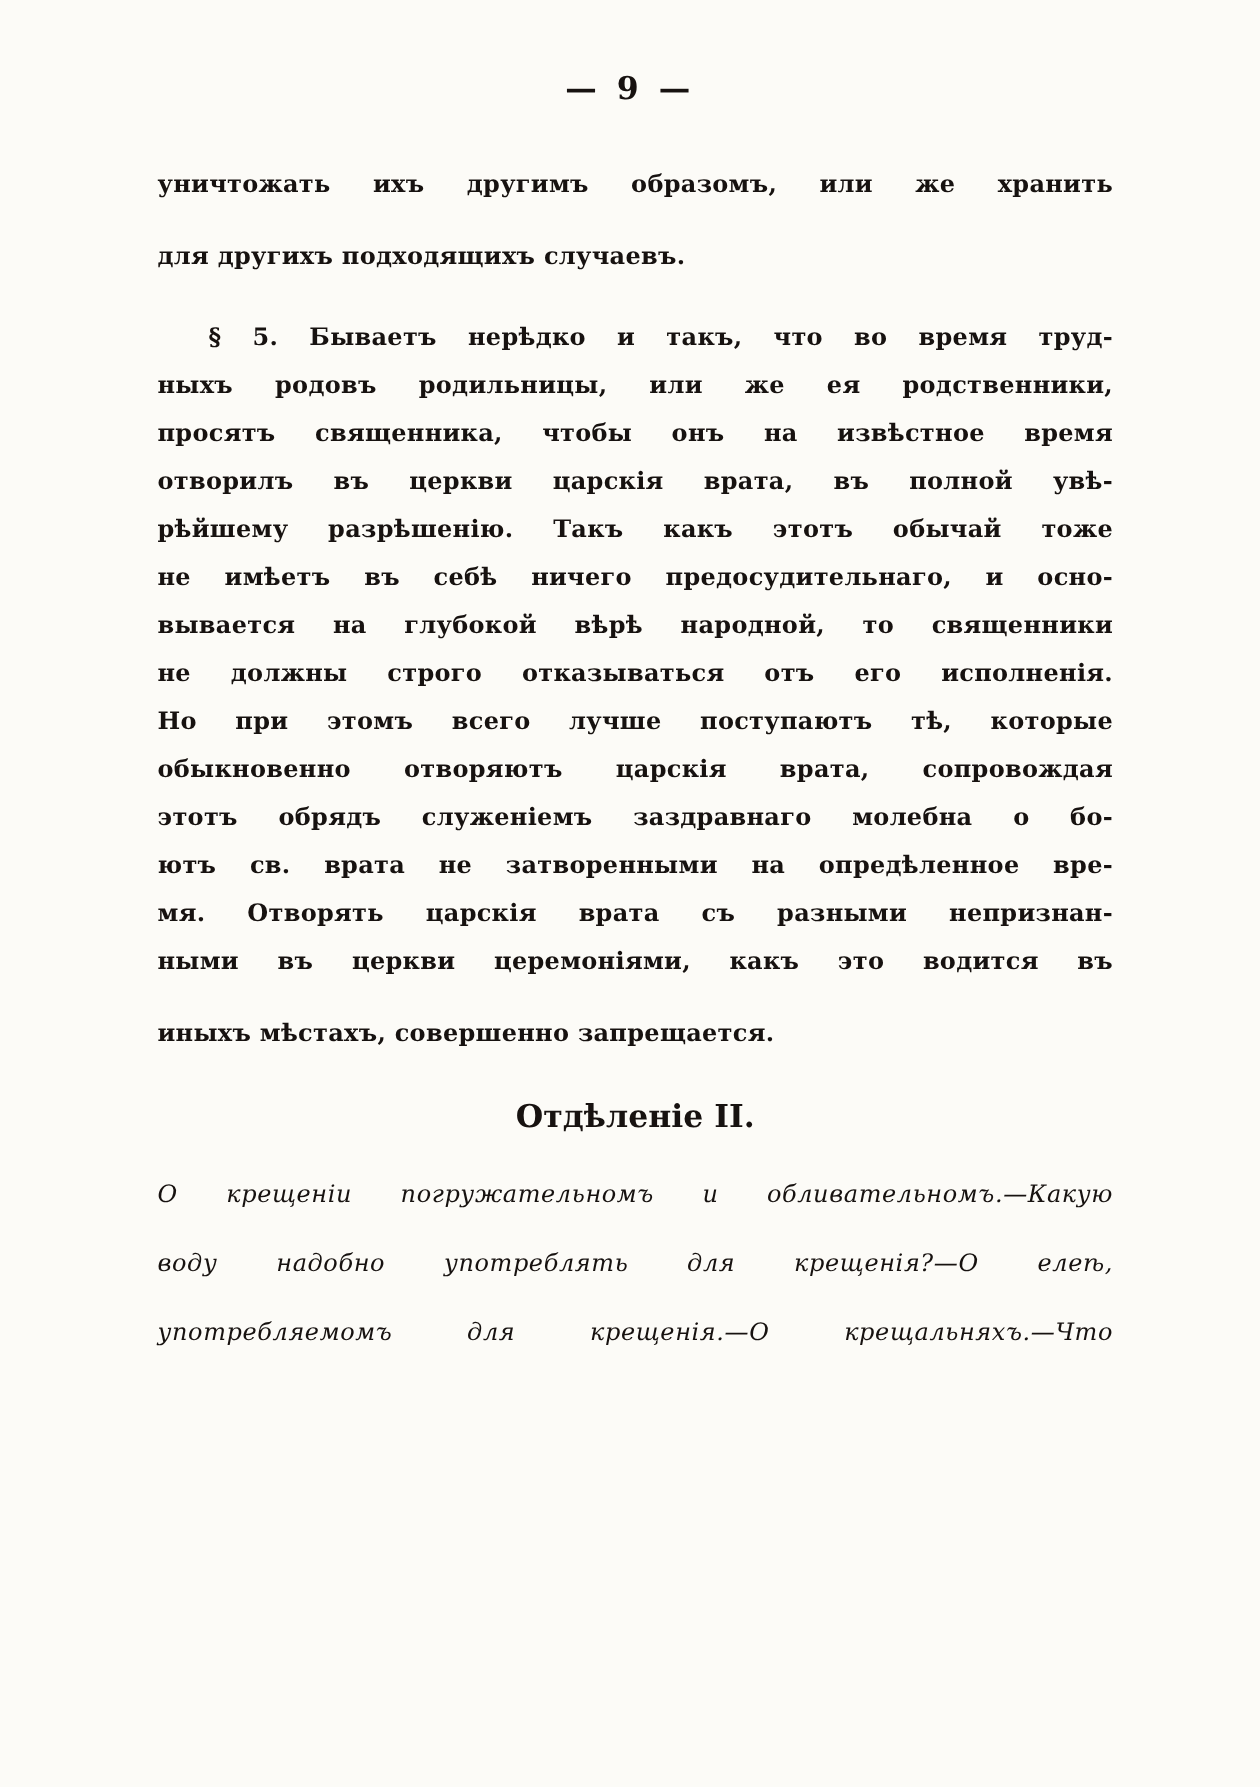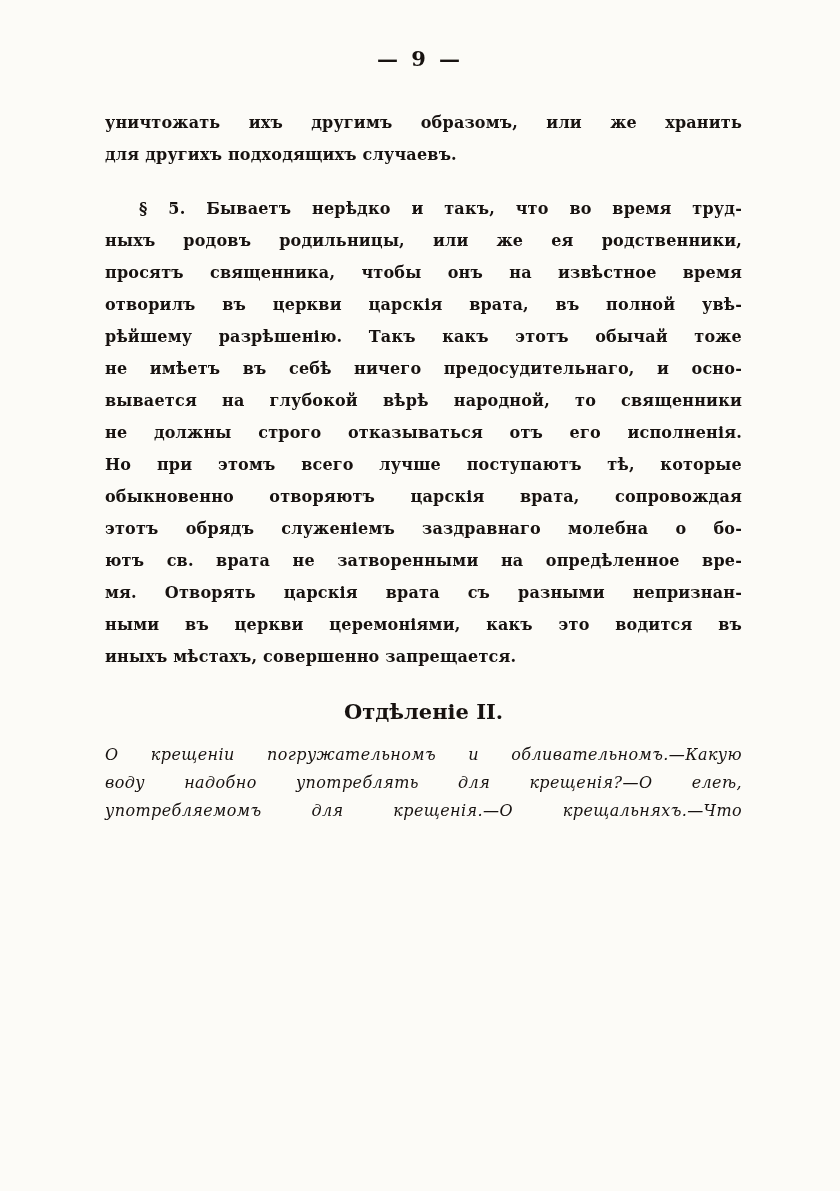--- a/index.html
+++ b/index.html
@@ -28,36 +28,36 @@
   }
   .line {
     font-size: 16px;
     font-weight: 700;
     line-height: 32px;
     letter-spacing: 0.2px;
     text-align: justify;
     text-align-last: justify;
     white-space: normal;
   }
-  .line.last { text-align-last: left; }
+  .line.last { text-align-last: left; margin-top: 16px; }
   .line.indent { text-indent: 34px; }
   .para-cont { margin-top: 0; }
   .para-5 { margin-top: 22px; }
   .section-heading {
     margin-top: 24px;
     text-align: center;
     font-size: 21px;
     font-weight: 700;
     line-height: 30px;
   }
   .summary { margin-top: 14px; }
   .summary .line {
     font-style: italic;
     font-weight: 400;
-    line-height: 28px;
+    line-height: 46px;
     letter-spacing: 0.4px;
   }
 </style>
 </head>
 <body>
 
 <div class="page">
 
   <div class="page-number">— 9 —</div>
 

